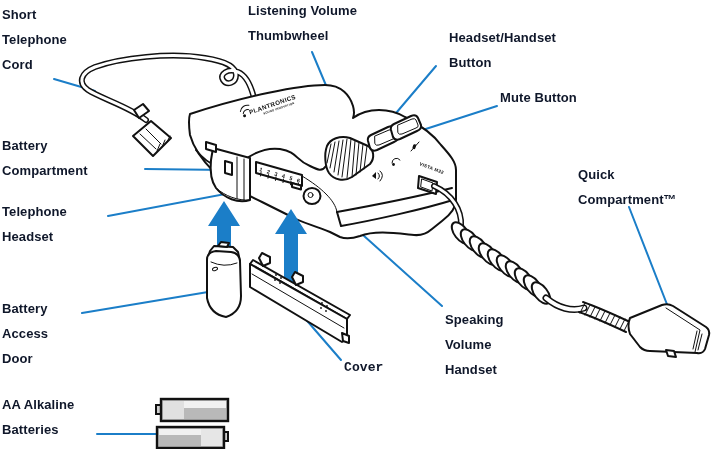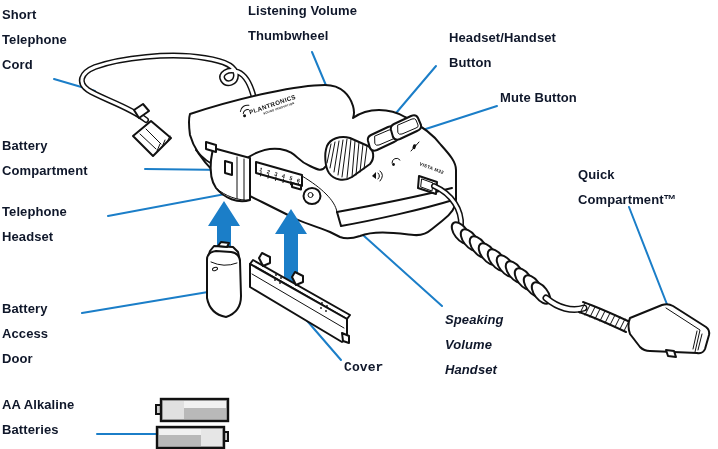--- a/index.html
+++ b/index.html
@@ -243,21 +243,21 @@
 
   <div class="lbl" style="left:2px;top:392px;">
     <div>AA Alkaline</div>
     <div>Batteries</div>
   </div>
 
   <div class="lbl" style="left:344px;top:355px;font-family:Liberation Mono, monospace;">
     <div>Cover</div>
   </div>
 
-  <div class="lbl" style="left:445px;top:307px;font-style:italic;">
+  <div class="lbl" style="left:445px;top:307px;">
     <div>Speaking</div>
     <div>Volume</div>
     <div>Handset</div>
   </div>
 
   <div class="lbl" style="left:578px;top:162px;">
     <div>Quick</div>
     <div>Compartment™</div>
   </div>
 

